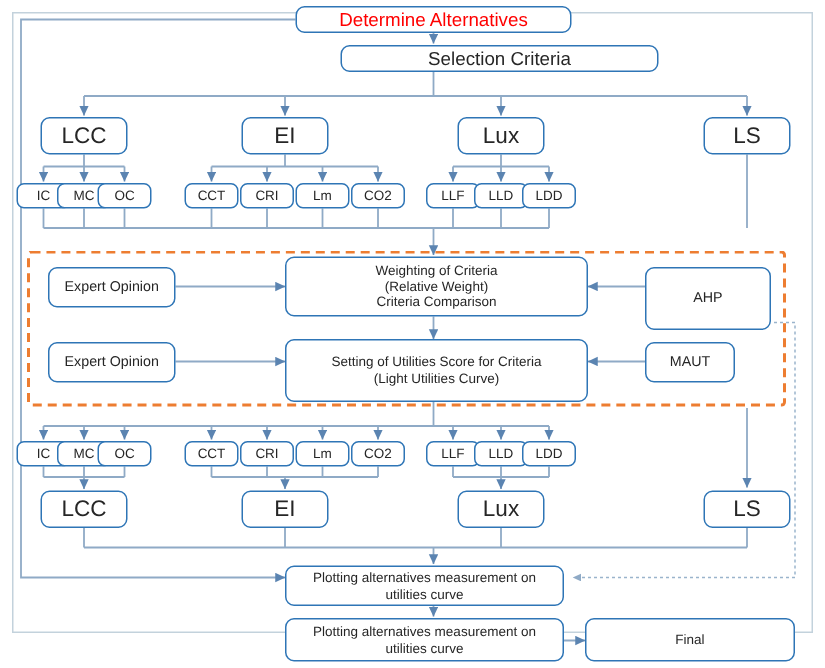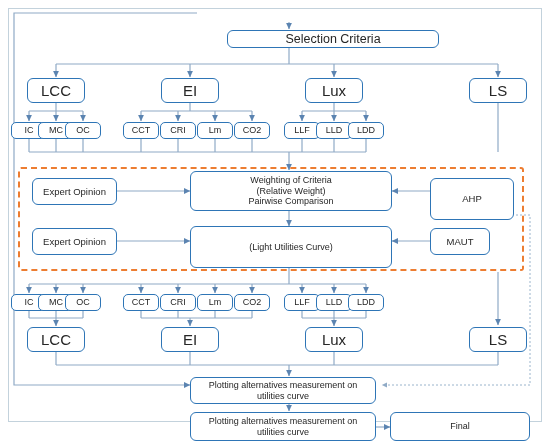--- a/index.html
+++ b/index.html
@@ -170,20 +170,21 @@
       <line x1="376" y1="427" x2="390" y2="427" marker-end="url(#ah)"></line>
     </g>
 
     <g stroke="#9ab4cc" stroke-width="1" fill="none" stroke-dasharray="2,2">
       <path d="M516,215 L530,215 L530,385 L382,385" marker-end="url(#ahd)"></path>
     </g>
   </svg>
 
   <div class="dashbox" style="left:18px;top:167px;width:506px;height:104px;"></div>
 
+  <div class="box title" style="left:197px;top:4px;width:184px;height:18px;">Determine Alternatives</div>
 
   <div class="box hdr" style="left:183px;top:30px;width:212px;height:18px;margin-left:44px;">Selection Criteria</div>
 
   <div class="box cat" style="left:27px;top:78px;width:58px;height:25px;">LCC</div>
   <div class="box cat" style="left:161px;top:78px;width:58px;height:25px;">EI</div>
   <div class="box cat" style="left:305px;top:78px;width:58px;height:25px;">Lux</div>
   <div class="box cat" style="left:469px;top:78px;width:58px;height:25px;">LS</div>
 
   <div class="box leaf" style="left:11px;top:122px;width:36px;height:17px;">IC</div>
   <div class="box leaf" style="left:38px;top:122px;width:36px;height:17px;">MC</div>
@@ -196,28 +197,29 @@
 
   <div class="box leaf" style="left:284px;top:122px;width:36px;height:17px;">LLF</div>
   <div class="box leaf" style="left:316px;top:122px;width:36px;height:17px;">LLD</div>
   <div class="box leaf" style="left:348px;top:122px;width:36px;height:17px;">LDD</div>
 
   <div class="box side" style="left:32px;top:178px;width:85px;height:27px;">Expert Opinion</div>
 
   <div class="box proc" style="left:190px;top:171px;width:202px;height:40px;flex-direction:column;">
     <span>Weighting of Criteria</span>
     <span>(Relative Weight)</span>
-    <span>Pairwise Comparison</span>
+    <span>Criteria Comparison</span>
   </div>
 
   <div class="box side" style="left:430px;top:178px;width:84px;height:42px;">AHP</div>
 
   <div class="box side" style="left:32px;top:228px;width:85px;height:27px;">Expert Opinion</div>
 
   <div class="box proc" style="left:190px;top:226px;width:202px;height:42px;flex-direction:column;">
+    <span>Setting of Utilities Score for Criteria</span>
     <span>(Light Utilities Curve)</span>
   </div>
 
   <div class="box side" style="left:430px;top:228px;width:60px;height:27px;">MAUT</div>
 
   <div class="box leaf" style="left:11px;top:294px;width:36px;height:17px;">IC</div>
   <div class="box leaf" style="left:38px;top:294px;width:36px;height:17px;">MC</div>
   <div class="box leaf" style="left:65px;top:294px;width:36px;height:17px;">OC</div>
 
   <div class="box leaf" style="left:123px;top:294px;width:36px;height:17px;">CCT</div>

